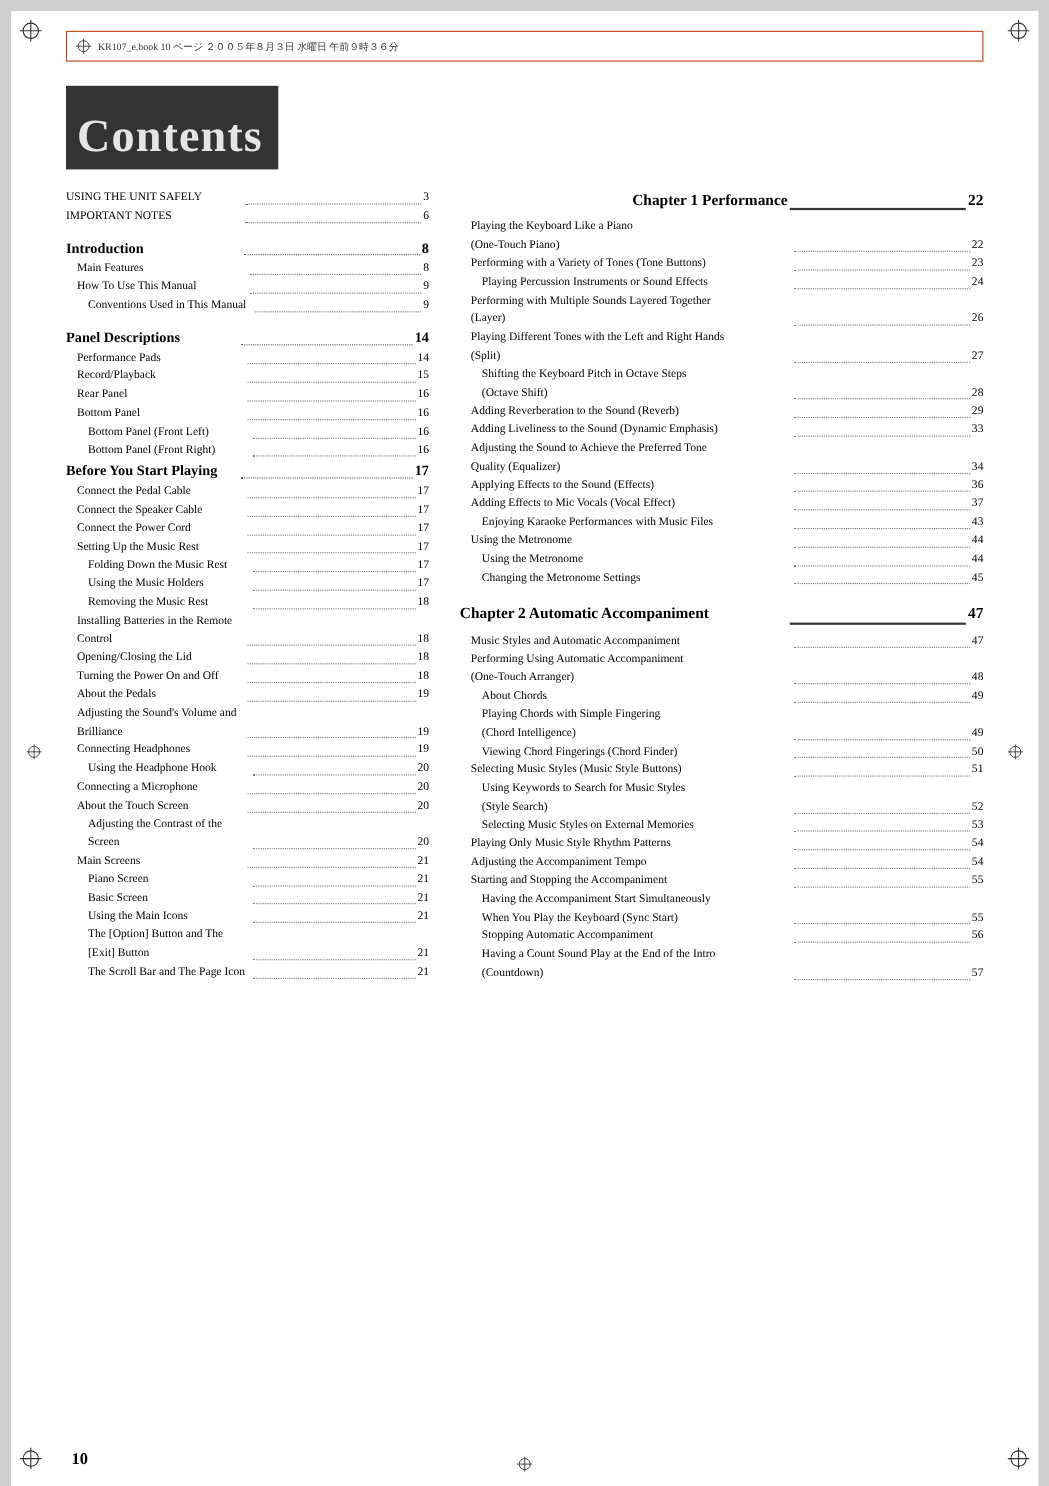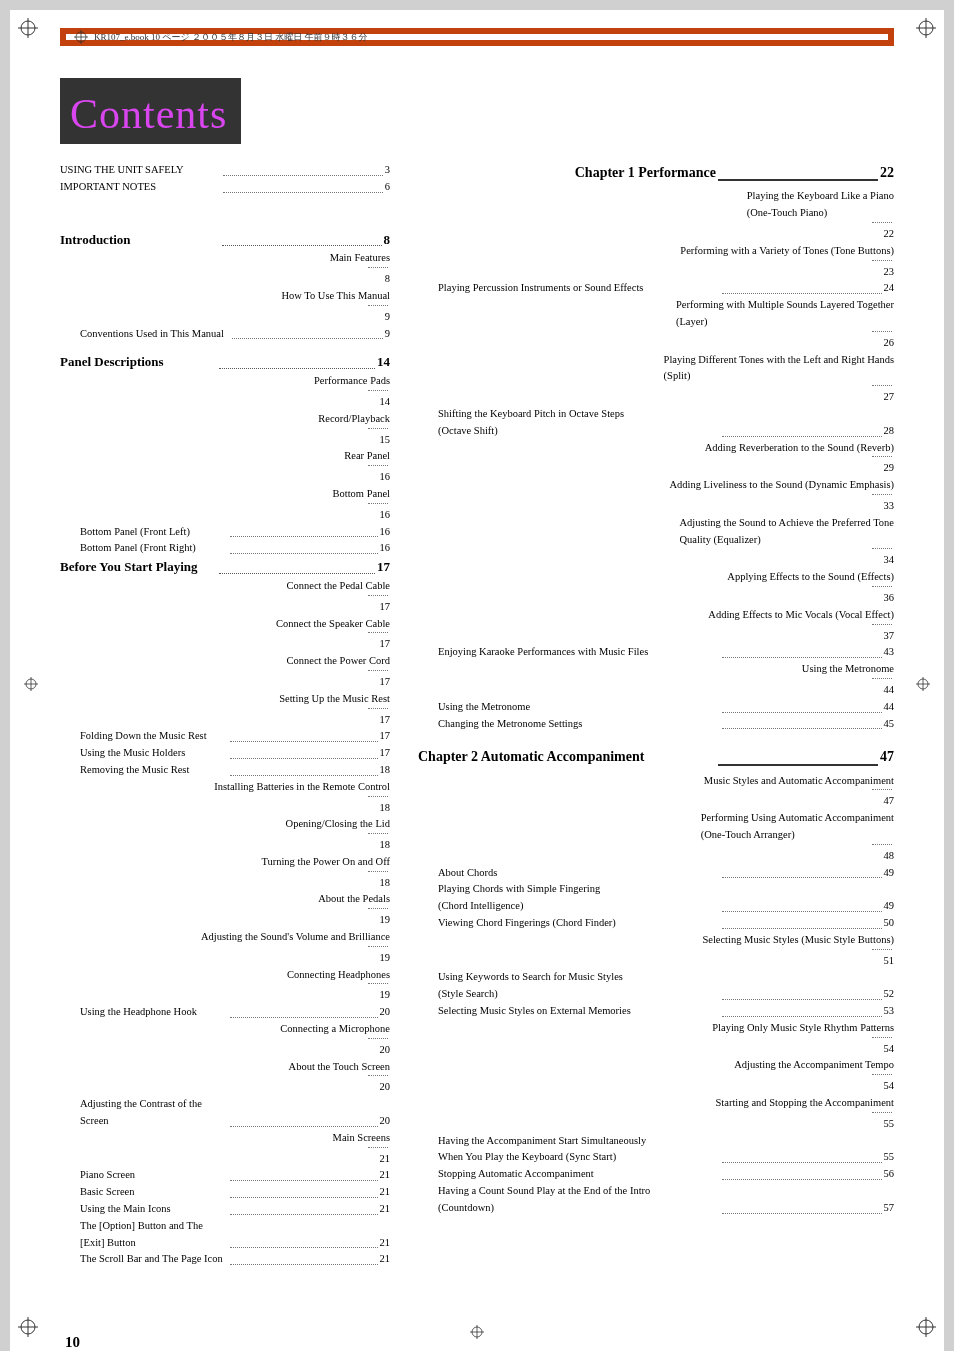--- a/index.html
+++ b/index.html
@@ -19,46 +19,46 @@
       position: relative;
       padding: 40px 50px 40px 50px;
     }
 
     
     .header-strip {
       position: absolute;
       top: 18px;
       left: 50px;
       right: 50px;
-      height: 18px;
-      border: 6px solid #c2410c;
+      height: 28px;
+      border: 1px solid #c2410c;
       display: flex;
       align-items: center;
       padding: 0 8px;
       font-size: 9px;
       color: #333;
     }
     .header-strip .crosshair {
       width: 14px;
       height: 14px;
       margin-right: 6px;
       flex-shrink: 0;
     }
 
     
     .page-title {
       margin-top: 28px;
       margin-bottom: 18px;
     }
     .page-title h1 {
       font-size: 42px;
-      font-weight: 400;
+      font-weight: 700;
       background: #333;
-      color: #d946ef;
-      padding: 12px 14px 6px 10px;
+      color: #e5e5e5;
+      padding: 22px 14px 6px 10px;
       display: inline-block;
       letter-spacing: 1px;
     }
 
     
     .columns {
       display: flex;
       gap: 28px;
     }
     .col-left {
@@ -78,35 +78,35 @@
     .toc-row .label { flex: 1; }
     .toc-row .filler { 
       flex: 1;
       border-bottom: 1px dotted #777;
       margin: 0 2px 3px 2px;
       min-width: 20px;
       max-width: 160px;
     }
     .toc-row .pg { white-space: nowrap; }
 
-    .indent1 { padding-left: 10px; flex-direction: column; }
+    .indent1 { padding-left: 10px; }
     .indent2 { padding-left: 20px; }
 
     
     .corner-tl { position: absolute; top: 8px; left: 8px; }
     .corner-tr { position: absolute; top: 8px; right: 8px; }
     .corner-bl { position: absolute; bottom: 20px; left: 8px; }
     .corner-br { position: absolute; bottom: 20px; right: 8px; }
 
     .cross-svg { width: 20px; height: 20px; }
 
     
     .page-number {
       position: absolute;
-      bottom: 10px;
+      bottom: 25px;
       left: 55px;
       font-size: 15px;
       font-weight: bold;
     }
 
     
     .cross-mid-bottom {
       position: absolute;
       bottom: 18px;
       left: 50%;
@@ -206,21 +206,21 @@
         </div>
         <div class="toc-row">
           <span class="label">IMPORTANT NOTES</span>
           <span class="filler"></span>
           <span class="pg">6</span>
         </div>
       </div>
 
       <div style="margin-top:10px;">
         <div class="toc-row">
-          <span class="label" style="font-weight:bold; font-size:13px;margin-top:24px;">Introduction</span>
+          <span class="label" style="font-weight:bold; font-size:13px;">Introduction</span>
           <span class="filler" style="border-bottom:1px dotted #555; margin-bottom:4px;"></span>
           <span class="pg" style="font-weight:bold; font-size:13px;">8</span>
         </div>
         <div class="toc-row indent1">
           <span class="label">Main Features</span>
           <span class="filler"></span>
           <span class="pg">8</span>
         </div>
         <div class="toc-row indent1">
           <span class="label">How To Use This Manual</span>

